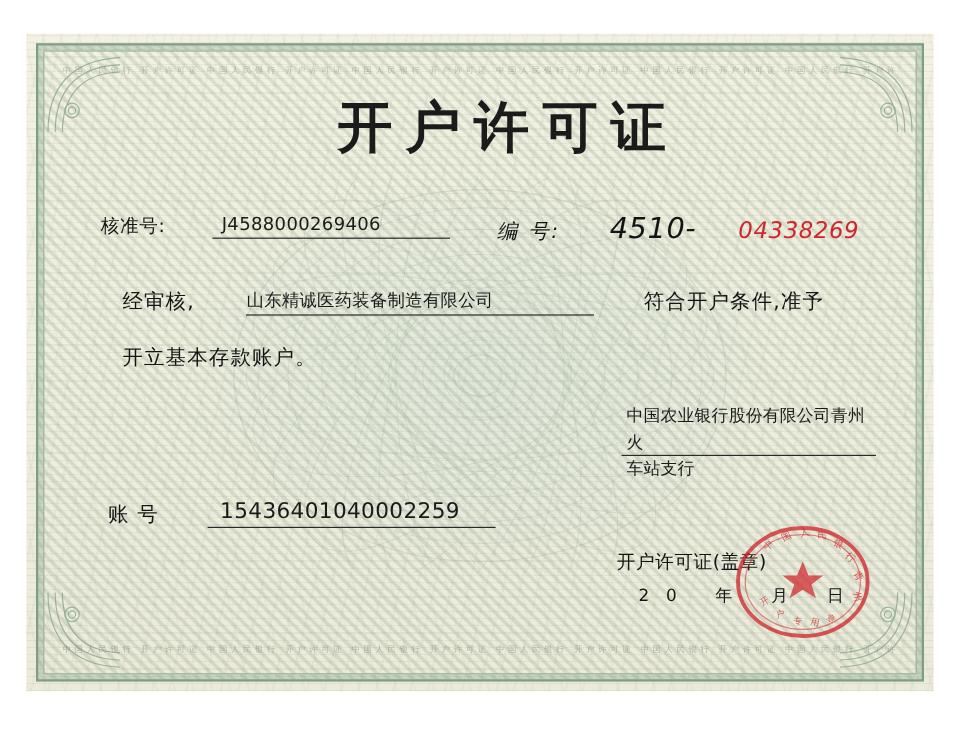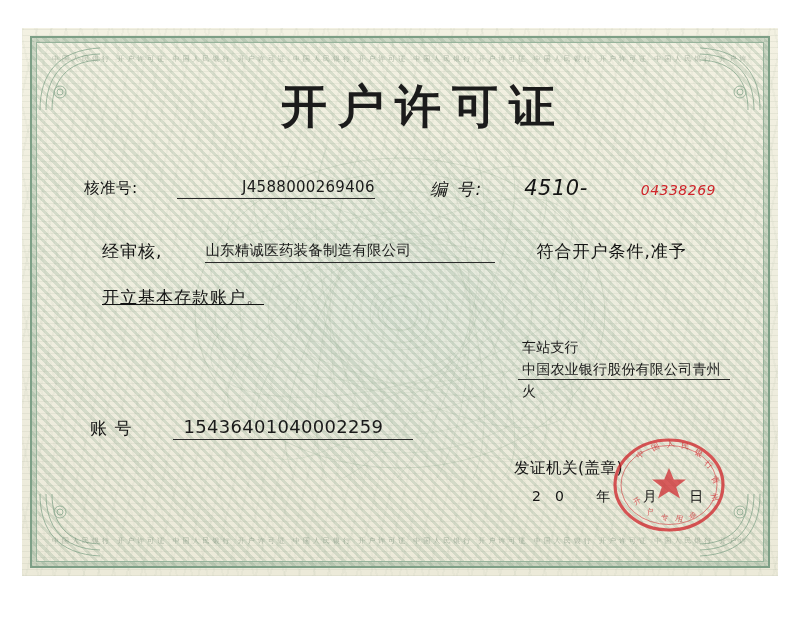--- a/index.html
+++ b/index.html
@@ -154,65 +154,64 @@
   }
 
   
   #row-approval {
     left: 62px;
     top: 150px;
   }
   #row-approval .fill {
     width: 190px;
     margin-left: 6px;
-    text-align: right;
+    text-align: left;
     padding-left: 8px;
     font-size: 15px;
     letter-spacing: 0.3px;
   }
   #row-number {
     right: 62px;
     top: 148px;
     align-items: baseline;
     font-style: italic;
   }
   #row-number .num-label {
     font-size: 17px;
     letter-spacing: 2px;
   }
   #row-number .num-prefix {
-    font-size: 21px;
+    font-size: 24px;
     margin-left: 8px;
     letter-spacing: 0.5px;
   }
   #row-number .num-red {
-    font-size: 14px;
+    font-size: 19px;
     color: #d0252b;
-    margin-left: 20px;
+    margin-left: 2px;
     letter-spacing: 0.5px;
     font-weight: 500;
   }
 
   
   #row-body1 {
     left: 80px;
     top: 212px;
     width: 620px;
     align-items: flex-end;
   }
   #row-body1 .fill {
     width: 290px;
     margin: 0 8px 0 10px;
     font-size: 14.5px;
     letter-spacing: 0.2px;
   }
   #row-body2 {
     left: 80px;
     top: 258px;
-    text-decoration: underline;
   }
 
   
   #row-rep {
     left: 68px;
     top: 320px;
     width: 640px;
   }
   #row-rep .fill {
     width: 138px;
@@ -418,31 +417,31 @@
       <span class="fill">山东精诚医药装备制造有限公司</span>
       <span class="lbl lbl-lg">符合开户条件,准予</span>
     </div>
 
     <div class="row" id="row-body2">
       <span class="lbl lbl-lg">开立基本存款账户。</span>
     </div>
 
 
     <div class="bank-value">
+      <div>中国农业银行股份有限公司青州火</div>
       <div>车站支行</div>
-      <div>中国农业银行股份有限公司青州火</div>
     </div>
     <div class="bank-underline"></div>
 
     <div class="row" id="row-account">
       <span class="acct-label">账 号</span>
       <span class="fill">15436401040002259</span>
     </div>
 
-    <div id="issuer">发证机关(盖章)</div>
+    <div id="issuer">开户许可证(盖章)</div>
     <div id="issue-date">20  年    月    日</div>
 
     <svg class="seal" viewBox="0 0 118 98" xmlns="http://www.w3.org/2000/svg">
       <g transform="translate(59,49)">
         <ellipse rx="54" ry="45" fill="none" stroke="#cf2127" stroke-width="3.2" opacity="0.85"></ellipse>
         <ellipse rx="48" ry="39.5" fill="none" stroke="#cf2127" stroke-width="1" opacity="0.6"></ellipse>
         <path d="M0,-17 L4.8,-5.5 L17,-5.5 L7.2,2 L11,13.5 L0,6.5 L-11,13.5 L-7.2,2 L-17,-5.5 L-4.8,-5.5 Z" fill="#cf2127" opacity="0.8"></path>
         <g fill="#cf2127" opacity="0.85" font-family="DejaVu Sans, sans-serif" font-size="8">
           <text x="-30" y="-26" transform="rotate(-42 -30 -26)">中</text>
           <text x="-16" y="-34" transform="rotate(-28 -16 -34)">国</text>

